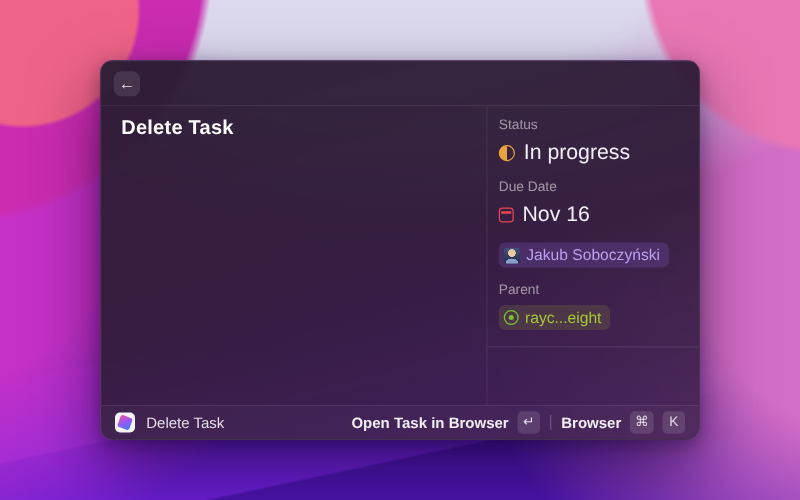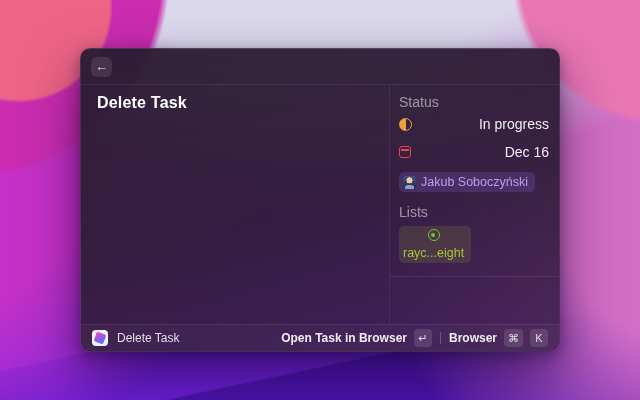--- a/index.html
+++ b/index.html
@@ -38,44 +38,44 @@
   }
 
   .win-body { flex:1 1 auto; display:flex; min-height:0; overflow:hidden; }
   .pane-main { flex:1 1 auto; padding:9px 16px; min-width:0; }
   .page-title { font-size:16px; font-weight:700; letter-spacing:0.2px; color:#ffffff; }
 
   .pane-side {
     flex:0 0 170px; width:170px; border-left:1px solid rgba(255,255,255,0.07);
     padding:9px 10px 0 9px; overflow:hidden; font-size:13px;
   }
-  .meta-label { font-size:14px; color:rgba(255,255,255,0.52); margin-bottom:6px; }
+  .meta-label { font-size:11px; color:rgba(255,255,255,0.52); margin-bottom:6px; }
   .meta-group { margin-bottom:12px; }
-  .meta-row { display:flex; align-items:center; gap:7px; color:#f2eef6; font-size:14px;justify-content:space-between; }
+  .meta-row { display:flex; align-items:center; gap:7px; color:#f2eef6; font-size:17px; }
   .side-divider { height:1px; background:rgba(255,255,255,0.08); margin:13px -10px 11px -9px; }
 
   
   .ic-status {
     width:13px; height:13px; border-radius:50%;
     border:1.5px solid #e9a23b;
     background:linear-gradient(90deg, #e9a23b 0 50%, rgba(0,0,0,0) 50%);
     flex:0 0 auto;
   }
   .ic-cal {
     width:12px; height:12px; border:1.5px solid #e5484d; border-radius:3px; position:relative; flex:0 0 auto;
   }
   .ic-cal::before { content:""; position:absolute; left:1px; right:1px; top:2px; height:1.5px; background:#e5484d; }
   .ic-ring {
     width:12px; height:12px; border-radius:50%; border:1.5px solid #7ec234; position:relative; flex:0 0 auto;
   }
   .ic-ring::before { content:""; position:absolute; left:2.5px; top:2.5px; width:4px; height:4px; border-radius:50%; background:#7ec234; }
 
   .pill { display:inline-flex; align-items:center; gap:5px; border-radius:5px; padding:3px 7px 3px 4px; max-width:100%; }
   .pill-assignee { background:rgba(150,110,240,0.20); color:#b9a0ee; font-size:12.5px; }
-  .pill-list { background:rgba(160,180,50,0.16); color:#a5c636; font-size:12.5px;flex-direction:column; }
+  .pill-list { background:rgba(160,180,50,0.16); color:#a5c636; font-size:12.5px; }
   .avatar {
     width:13px; height:13px; border-radius:3px; flex:0 0 auto;
     background:
       radial-gradient(circle at 50% 34%, #e8c9a8 0 27%, rgba(232,201,168,0) 30%),
       radial-gradient(ellipse 60% 38% at 50% 92%, #8aa0c8 0 60%, rgba(138,160,200,0) 65%),
       linear-gradient(180deg, #45547a 0%, #202b4a 100%);
   }
 
   .win-footer {
     flex:0 0 27px; height:27px; display:flex; align-items:center; gap:9px;
@@ -124,35 +124,36 @@
 
       <div class="meta-group">
         <div class="meta-label">Status</div>
         <div class="meta-row">
           <span class="ic-status"></span>
           <span>In progress</span>
         </div>
       </div>
 
       <div class="meta-group">
+        <div class="meta-label">Due Date</div>
         <div class="meta-row">
           <span class="ic-cal"></span>
-          <span>Dec 16</span>
+          <span>Nov 16</span>
         </div>
       </div>
 
       <div class="meta-group">
         <div class="pill pill-assignee">
           <span class="avatar"></span>
           <span>Jakub Soboczyński</span>
         </div>
       </div>
 
       <div class="meta-group">
-        <div class="meta-label">Lists</div>
+        <div class="meta-label">Parent</div>
         <div class="pill pill-list">
           <span class="ic-ring"></span>
           <span>rayc...eight</span>
         </div>
       </div>
 
       <div class="side-divider"></div>
 
 
     </div>

